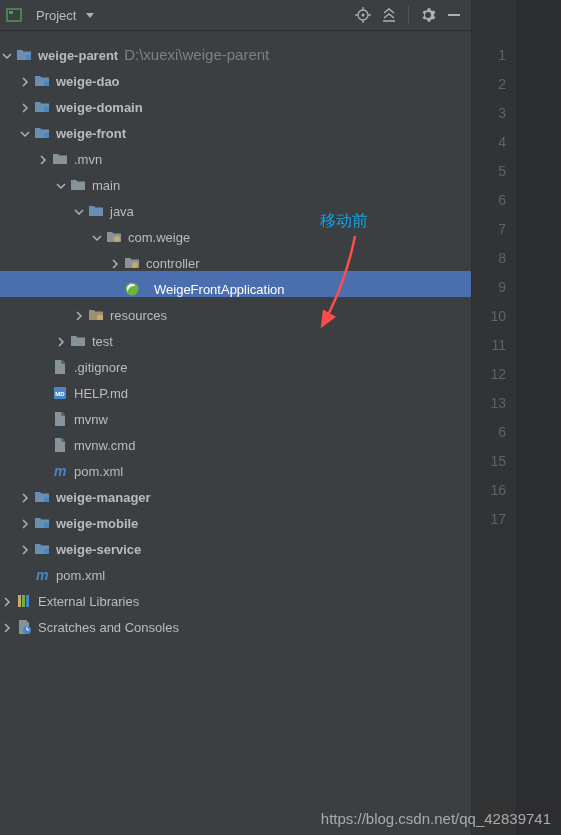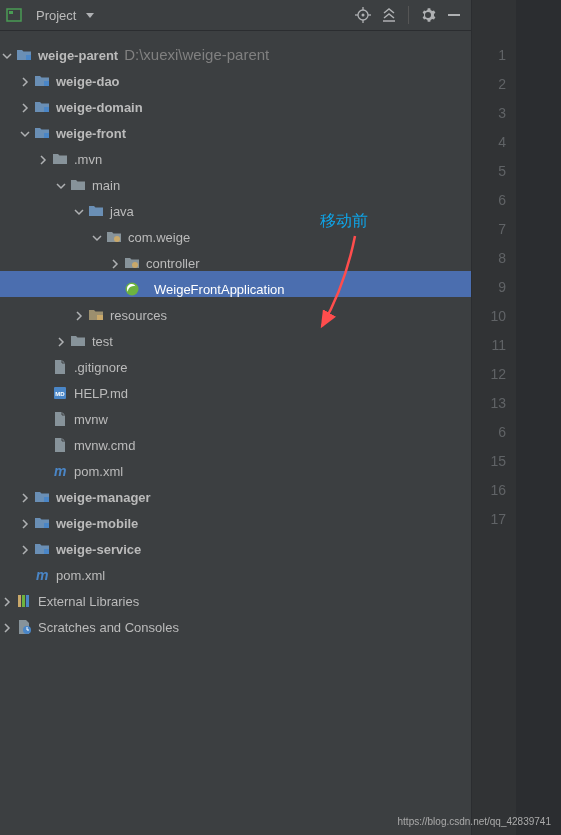--- a/index.html
+++ b/index.html
@@ -25,21 +25,21 @@
   .path{color:#808080;margin-left:6px;font-size:15px;}
   
   .editor-strip{flex:1;display:flex;height:100%;}
   .gutter{width:44px;background:#313335;border-right:1px solid #2b2d30;padding-top:40px;}
   .gutter .ln{height:29px;display:flex;align-items:center;justify-content:flex-end;padding-right:10px;color:#606366;font-size:14px;}
   .tab-bar{position:absolute;top:0;right:0;height:30px;background:#3c3f41;border-bottom:1px solid #2b2d30;display:flex;align-items:center;padding-left:8px;width:90px;overflow:hidden;}
   .tab-bar .icon{margin-right:4px;}
   .tab-label{color:#bbbbbb;font-size:13px;}
   .annotation{position:absolute;top:180px;left:320px;color:#0ea5e9;font-size:16px;font-weight:500;pointer-events:none;}
   .arrow-line{position:absolute;pointer-events:none;}
-  .watermark{position:absolute;bottom:8px;right:10px;color:#aaa;font-size:10px;}
+  .watermark{position:absolute;bottom:8px;right:10px;color:#aaa;font-size:15px;}
 </style>
 </head>
 <body>
 
 <div class="root">
   <div class="project-panel">
     <div class="toolbar">
       <div class="tb-left">
         <span class="icon">
           <svg viewBox="0 0 16 16">

